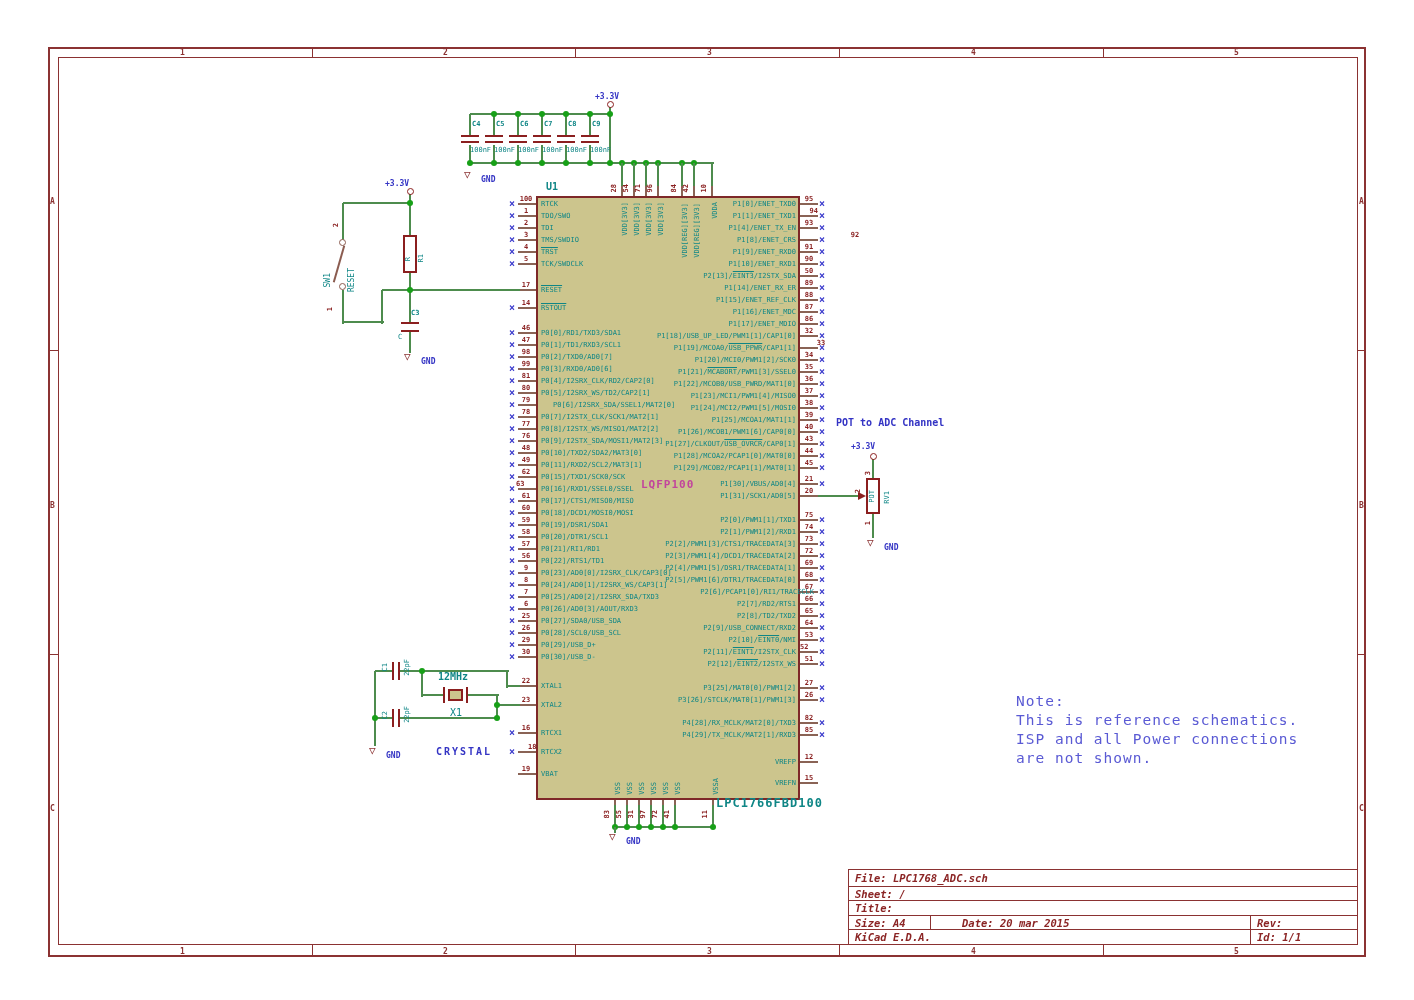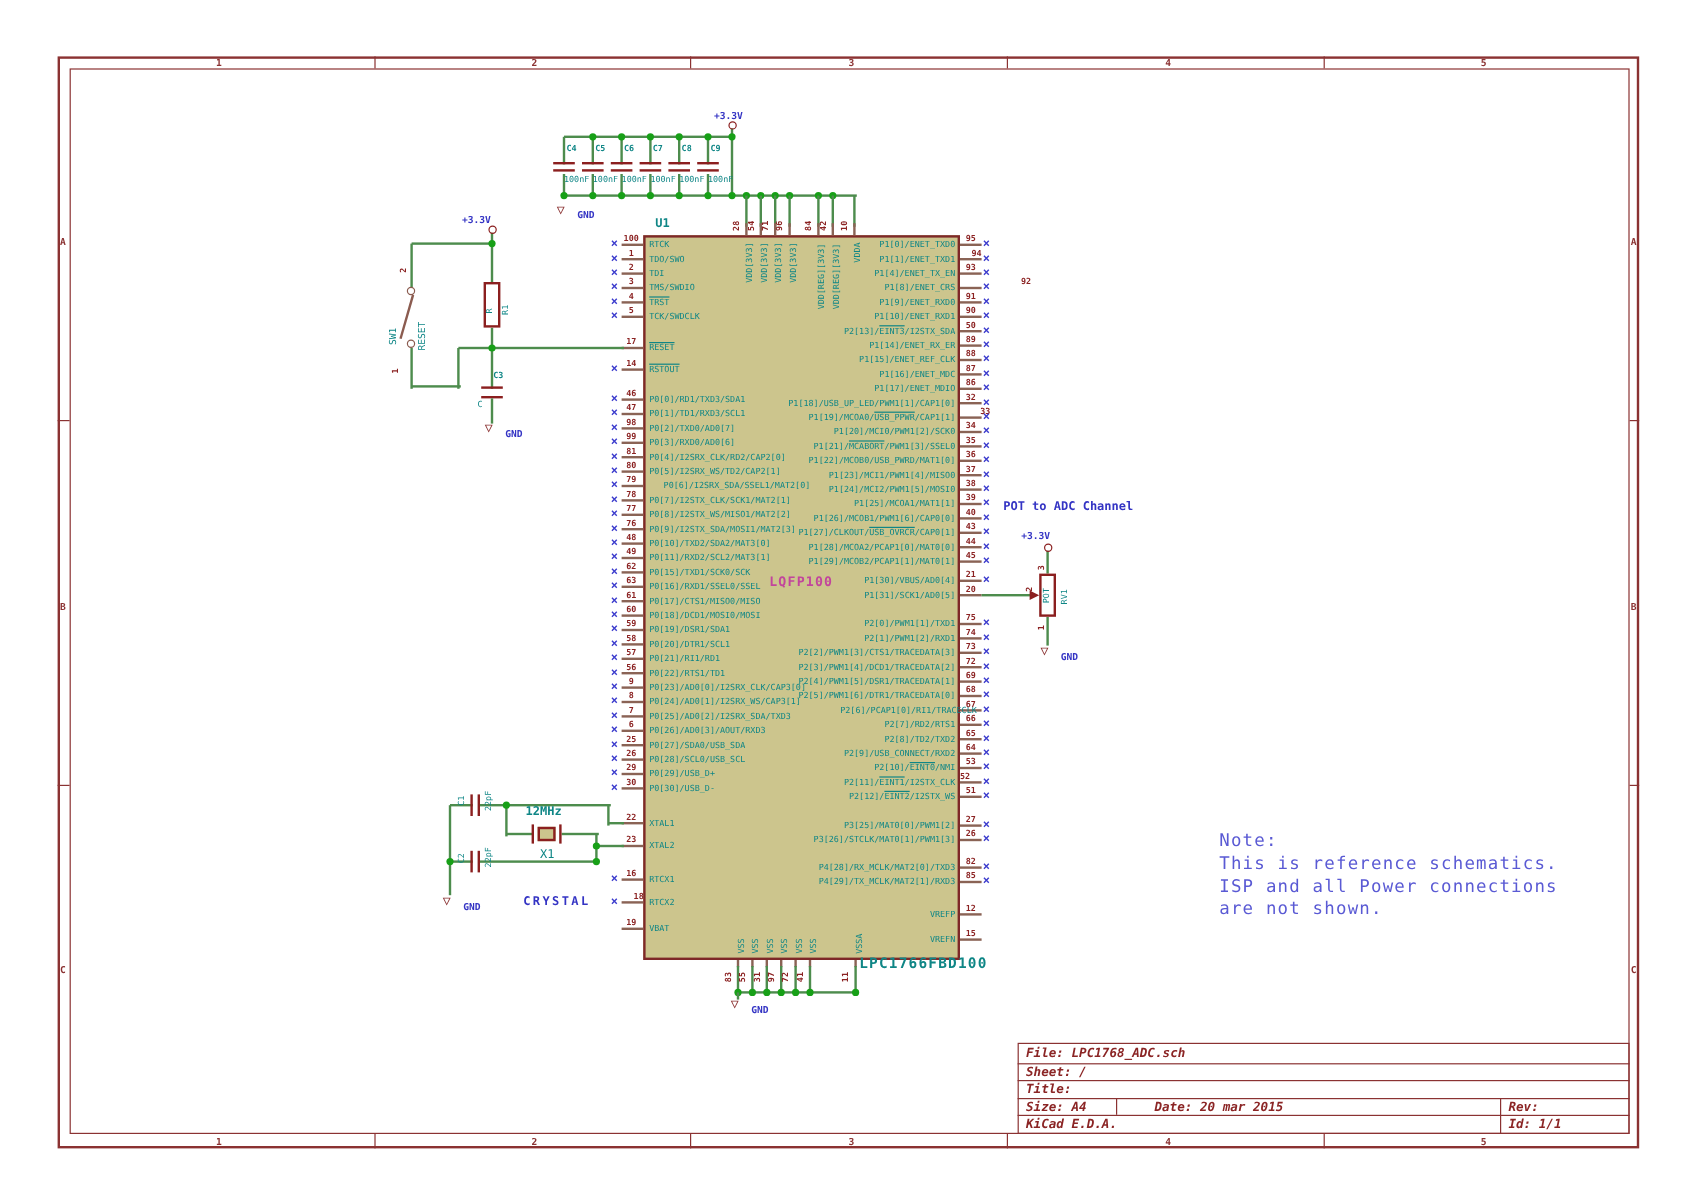--- a/index.html
+++ b/index.html
@@ -225,21 +225,21 @@
       <div class="ncx" style="left: 509px; top: 448px;">×</div>
       <div class="stub" style="left: 518px; top: 464px; width: 18px; height: 2px;"></div>
       <div class="t red f7 b" style="left: 516px; top: 456px; width: 20px; text-align: center;"><span>49</span></div>
       <div class="t teal f7" style="left: 541px; top: 461px;"><span>P0[11]/RXD2/SCL2/MAT3[1]</span></div>
       <div class="ncx" style="left: 509px; top: 460px;">×</div>
       <div class="stub" style="left: 518px; top: 476px; width: 18px; height: 2px;"></div>
       <div class="t red f7 b" style="left: 516px; top: 468px; width: 20px; text-align: center;"><span>62</span></div>
       <div class="t teal f7" style="left: 541px; top: 473px;"><span>P0[15]/TXD1/SCK0/SCK</span></div>
       <div class="ncx" style="left: 509px; top: 472px;">×</div>
       <div class="stub" style="left: 518px; top: 488px; width: 18px; height: 2px;"></div>
-      <div class="t red f7 b" style="left: 516px; top: 480px; width: 20px; text-align: center;"><span>63</span></div>
+      <div class="t red f7 b" style="left: 516px; top: 480px; width: 20px; "><span>63</span></div>
       <div class="t teal f7" style="left: 541px; top: 485px;"><span>P0[16]/RXD1/SSEL0/SSEL</span></div>
       <div class="ncx" style="left: 509px; top: 484px;">×</div>
       <div class="stub" style="left: 518px; top: 500px; width: 18px; height: 2px;"></div>
       <div class="t red f7 b" style="left: 516px; top: 492px; width: 20px; text-align: center;"><span>61</span></div>
       <div class="t teal f7" style="left: 541px; top: 497px;"><span>P0[17]/CTS1/MISO0/MISO</span></div>
       <div class="ncx" style="left: 509px; top: 496px;">×</div>
       <div class="stub" style="left: 518px; top: 512px; width: 18px; height: 2px;"></div>
       <div class="t red f7 b" style="left: 516px; top: 504px; width: 20px; text-align: center;"><span>60</span></div>
       <div class="t teal f7" style="left: 541px; top: 509px;"><span>P0[18]/DCD1/MOSI0/MOSI</span></div>
       <div class="ncx" style="left: 509px; top: 508px;">×</div>

